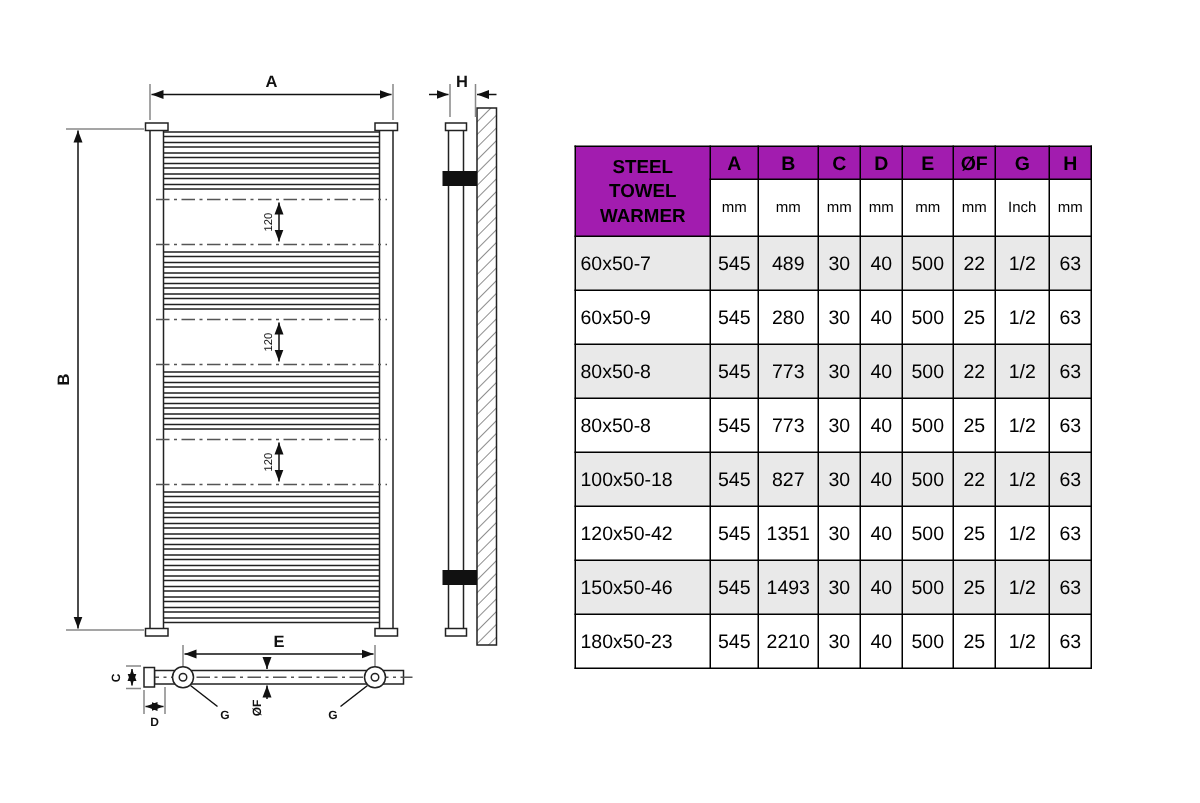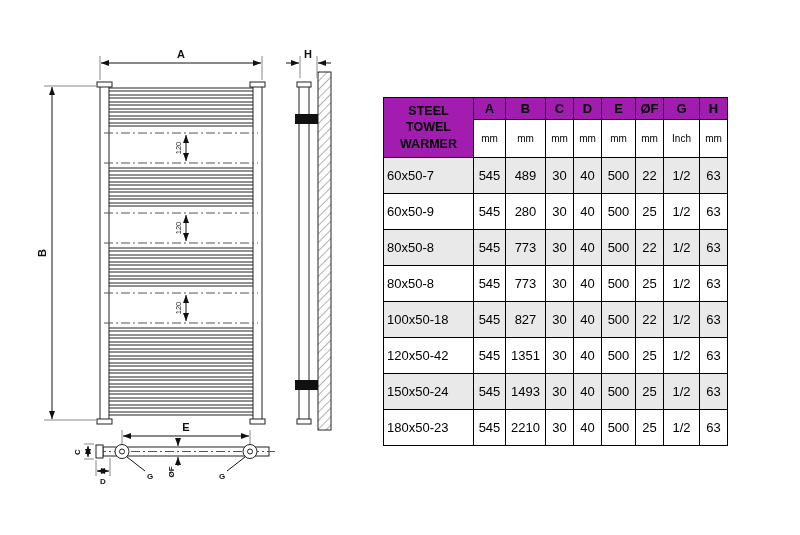--- a/index.html
+++ b/index.html
@@ -214,21 +214,21 @@
             <td>545</td>
             <td>1351</td>
             <td>30</td>
             <td>40</td>
             <td>500</td>
             <td>25</td>
             <td>1/2</td>
             <td>63</td>
           </tr>
           <tr class="shade">
-            <td class="model">150x50-24</td>
+            <td class="model">150x50-46</td>
             <td>545</td>
             <td>1493</td>
             <td>30</td>
             <td>40</td>
             <td>500</td>
             <td>25</td>
             <td>1/2</td>
             <td>63</td>
           </tr>
           <tr>

